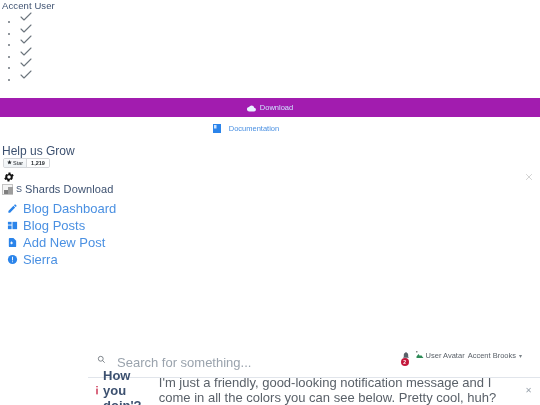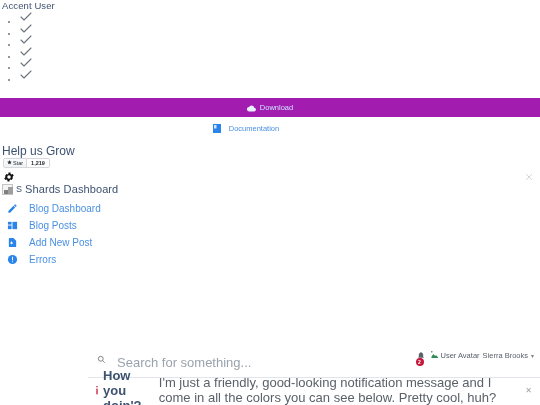--- a/index.html
+++ b/index.html
@@ -93,23 +93,23 @@
   .broken-img::before, .broken-img::after {
     content: ""; position: absolute; background: #8a8a8a;
   }
   .broken-img::before { left: 1px; top: 5px; width: 4px; height: 4px; background:#7f7f7f; }
   .broken-img::after  { left: 5px; top: 2px; width: 5px; height: 7px; background:#9e9e9e; }
   .brand-letter { font-size: 9px; color: #3d5170; }
   .brand-text { font-size: 11px; color: #3d5170; letter-spacing: .1px; }
 
   .nav { position: absolute; left: 0; top: 200px; width: 120px; }
   .nav-item {
-    display: flex; align-items: flex-start; gap: 11px;
+    display: flex; align-items: flex-start; gap: 5px;
     padding: 3px 0 3px 7px; text-decoration: none;
-    font-size: 10px; color: #4a90e2; line-height: 10px;
+    font-size: 13px; color: #4a90e2; line-height: 10px;
     min-height: 16px; cursor: pointer;
   }
   .nav-item .nav-ico {
     flex: 0 0 auto; width: 11px; height: 11px;
     display: flex; align-items: center; justify-content: center;
   }
   .nav-item .nav-lbl { padding-top: 1px; }
 
   
   .topbar {
@@ -138,21 +138,21 @@
   }
   .bell-badge {
     position: absolute; top: 17px; left: 5px;
     width: 8px; height: 8px; border-radius: 50%;
     background: #c4183c; color: #fff; font-size: 5px;
     display: flex; align-items: center; justify-content: center;
     font-weight: bold;
   }
   .user-wrap {
     display: flex; align-items: center; gap: 3px;
-    height: 22px; margin-top: 3px; padding-right: 6px; cursor: pointer;
+    height: 22px; margin-top: 3px; padding-right: 18px; cursor: pointer;
   }
   .avatar-broken {
     display: flex; align-items: center; gap: 2px;
     font-size: 7.5px; color: #5a6169;
   }
   .avatar-glyph {
     width: 8px; height: 8px; position: relative;
     display: inline-block; overflow: hidden;
   }
   .user-name { font-size: 7.5px; color: #5a6169; }
@@ -240,21 +240,21 @@
 
 <div class="close-x">
   <svg width="10" height="10" viewBox="0 0 24 24">
     <path stroke="#8a8a8a" stroke-width="1.6" d="M5 5l14 14M19 5L5 19"></path>
   </svg>
 </div>
 
 <div class="brand">
   <span class="broken-img"></span>
   <span class="brand-letter">S</span>
-  <span class="brand-text">Shards Dashboard</span>
+  <span class="brand-text">Shards Download</span>
 </div>
 
 <nav class="nav" id="nav-root">
     <a class="nav-item" href="#">
       <span class="nav-ico">
         <svg width="11" height="11" viewBox="0 0 24 24">
           <path fill="#2b84ea" d="M3 17.25V21h3.75L17.8 9.94l-3.75-3.75zM20.7 7.04a1 1 0 0 0 0-1.41l-2.34-2.34a1 1 0 0 0-1.41 0l-1.83 1.83 3.75 3.75z"></path>
         </svg>
       </span>
       <span class="nav-lbl">Blog Dashboard</span>
@@ -278,21 +278,21 @@
       <span class="nav-lbl">Add New Post</span>
     </a>
     <a class="nav-item" href="#">
       <span class="nav-ico">
         <svg width="11" height="11" viewBox="0 0 24 24">
           <circle cx="12" cy="12" r="10" fill="#2b84ea"></circle>
           <rect x="11" y="6" width="2" height="8" fill="#fff"></rect>
           <rect x="11" y="16" width="2" height="2" fill="#fff"></rect>
         </svg>
       </span>
-      <span class="nav-lbl">Errors</span>
+      <span class="nav-lbl">Sierra</span>
     </a>
   </nav>
 
 <div class="topbar">
   <div class="search-ico-box">
     <svg width="9" height="9" viewBox="0 0 24 24">
       <circle cx="10" cy="10" r="6.5" fill="none" stroke="#5a6169" stroke-width="2"></circle>
       <path d="M15 15l5.5 5.5" stroke="#5a6169" stroke-width="2"></path>
     </svg>
   </div>
@@ -308,21 +308,21 @@
   <div class="user-wrap">
     <span class="avatar-broken">
       <span class="avatar-glyph">
         <svg width="8" height="8" viewBox="0 0 16 16">
           <path fill="#2e8b57" d="M1 11l4-5 3 4 2-2 5 6H1z"></path>
           <path fill="#888" d="M0 0h3v3H0z"></path>
         </svg>
       </span>
       <span>User Avatar</span>
     </span>
-    <span class="user-name">Sierra Brooks</span>
+    <span class="user-name">Accent Brooks</span>
     <span class="caret">▾</span>
   </div>
 </div>
 
 <div class="alert">
   <span class="info-ico">
     <svg width="4" height="9" viewBox="0 0 6 14">
       <rect x="2" y="0" width="2" height="2" fill="#c4183c"></rect>
       <rect x="2" y="4" width="2" height="9" fill="#c4183c"></rect>
     </svg>

